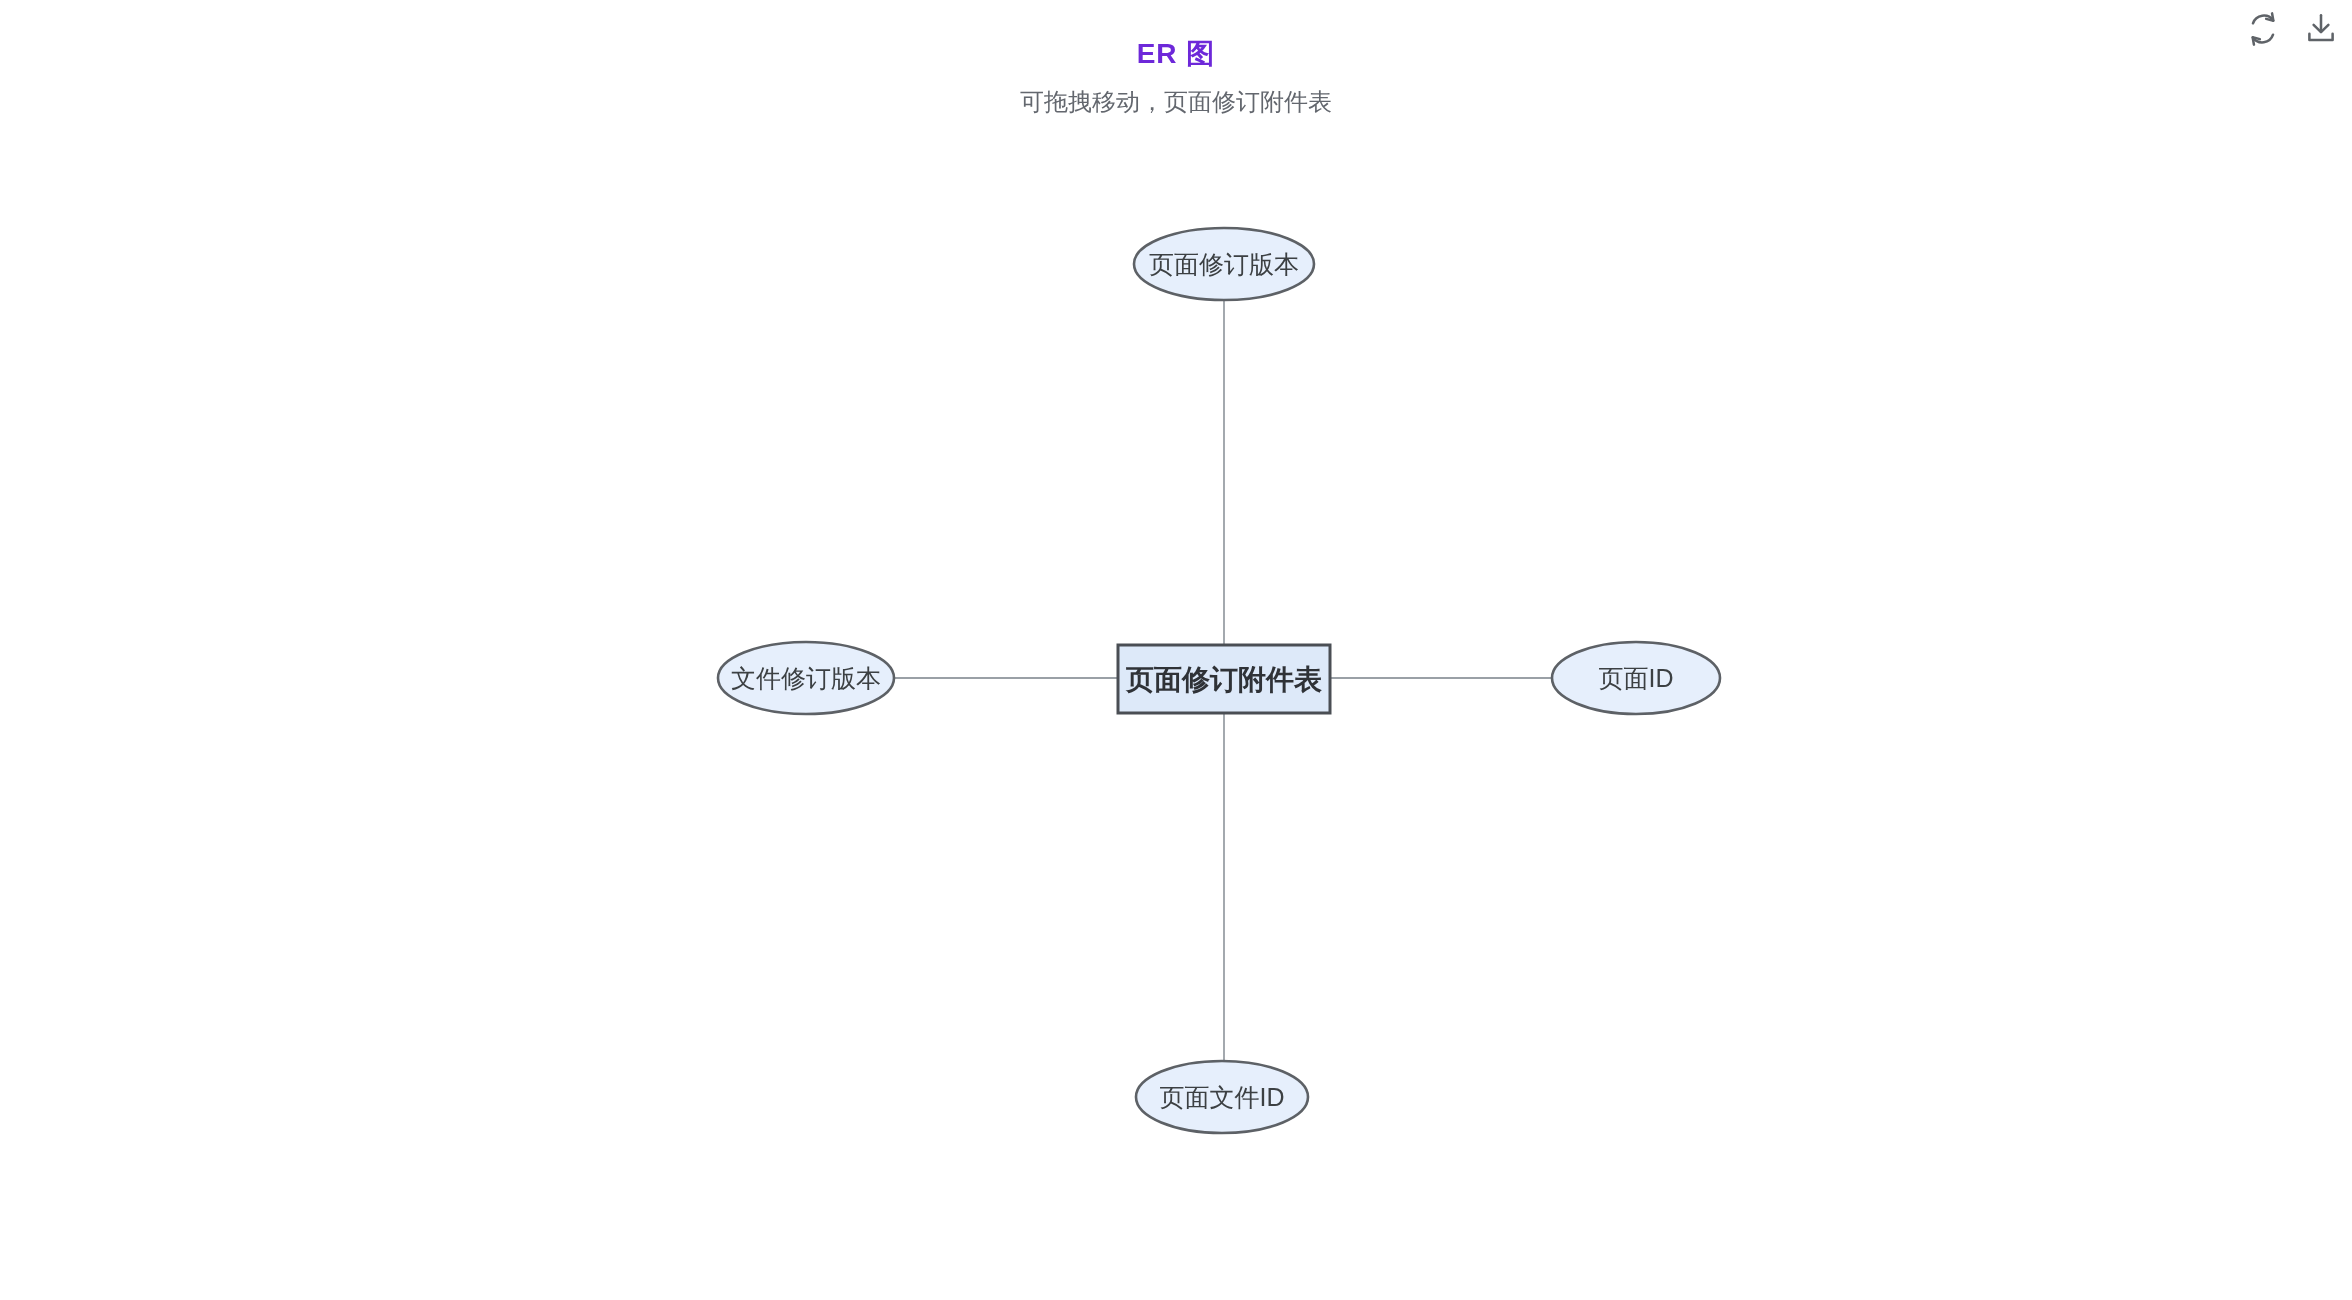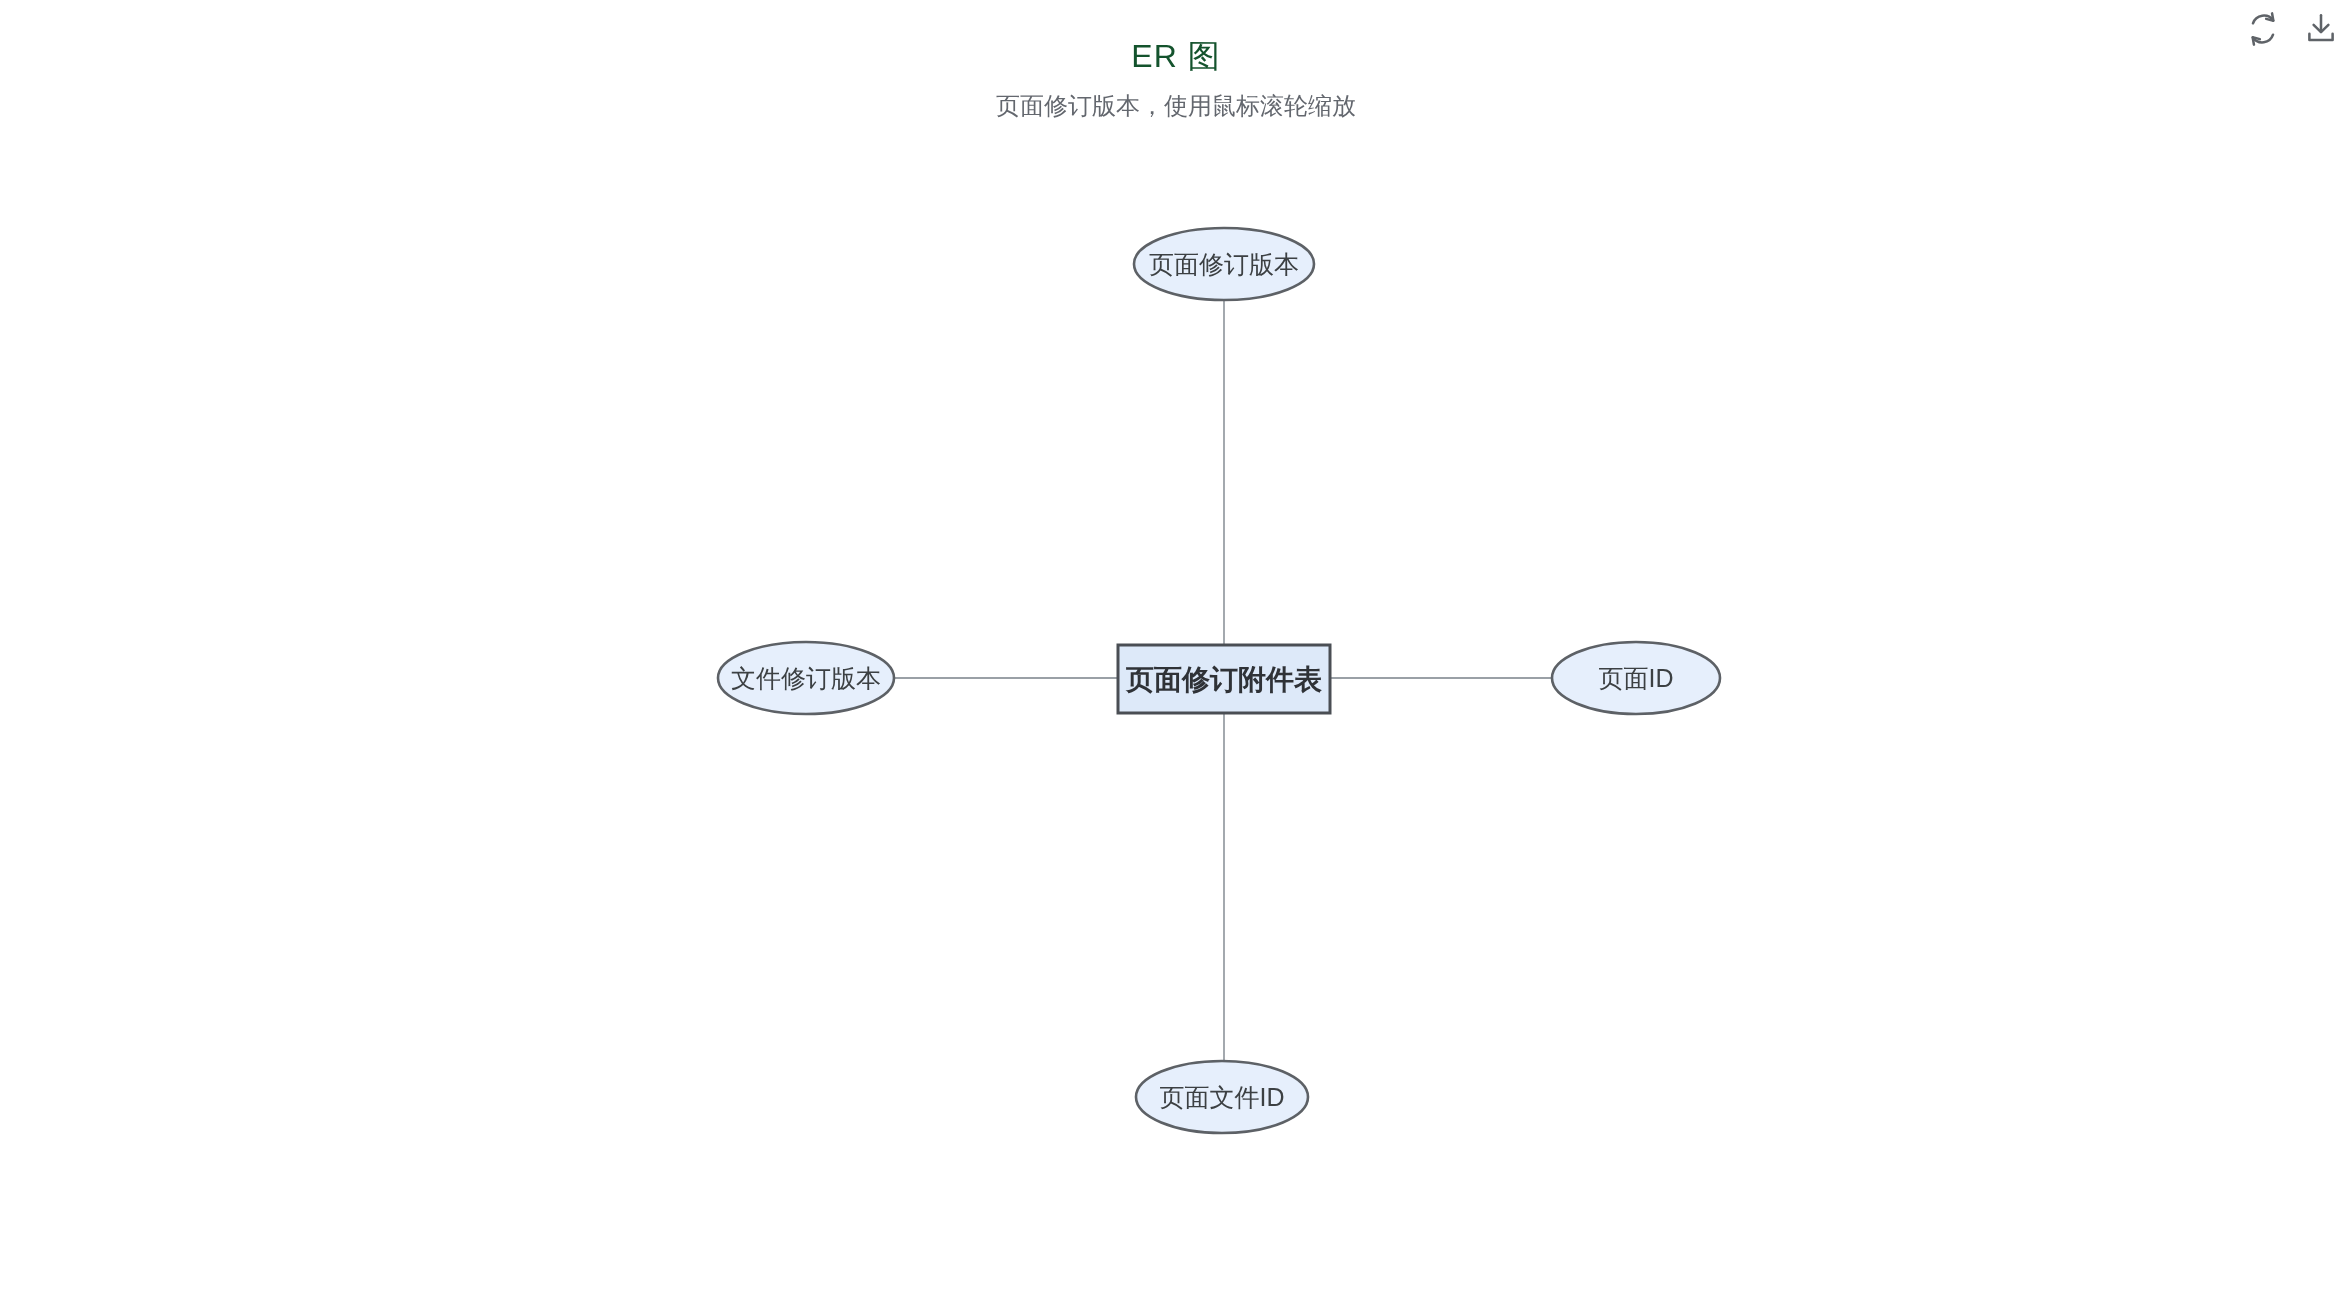--- a/index.html
+++ b/index.html
@@ -14,23 +14,23 @@
   
   .header {
     position: absolute;
     top: 40px;
     left: 0;
     width: 100%;
     text-align: center;
     pointer-events: none;
   }
   .title {
-    font-size: 32px;
-    font-weight: 400;
-    color: #14532d;
+    font-size: 28px;
+    font-weight: 700;
+    color: #6d28d9;
     letter-spacing: 1px;
     line-height: 1;
   }
   .subtitle {
     margin-top: 22px;
     font-size: 24px;
     font-weight: 400;
     color: #63676e;
     line-height: 1;
   }
@@ -113,21 +113,21 @@
     </g>
 
     <g>
       <rect class="entity-rect" x="1118" y="645" width="212" height="68" fill="#dde9f9" stroke="#4a4e54"></rect>
       <text class="entity-label" x="1224" y="689" fill="#2f3237">页面修订附件表</text>
     </g>
   </svg>
 
   <div class="header">
     <div class="title">ER 图</div>
-    <div class="subtitle">页面修订版本，使用鼠标滚轮缩放</div>
+    <div class="subtitle">可拖拽移动，页面修订附件表</div>
   </div>
 
   <div class="toolbar">
 
     <button class="icon-btn" title="">
       <svg width="38" height="38" viewBox="0 0 36 36" fill="none" stroke="#5f6368" stroke-width="2.4" stroke-linecap="round" stroke-linejoin="round">
         <path d="M 8.5 12.6 A 10.8 10.8 0 0 1 27.6 9.9"></path>
         <polyline points="21.0,8.4 27.8,10.1 26.6,3.2"></polyline>
         <path d="M 27.5 23.4 A 10.8 10.8 0 0 1 8.4 26.1"></path>
         <polyline points="15.0,27.6 8.2,25.9 9.4,32.8"></polyline>

